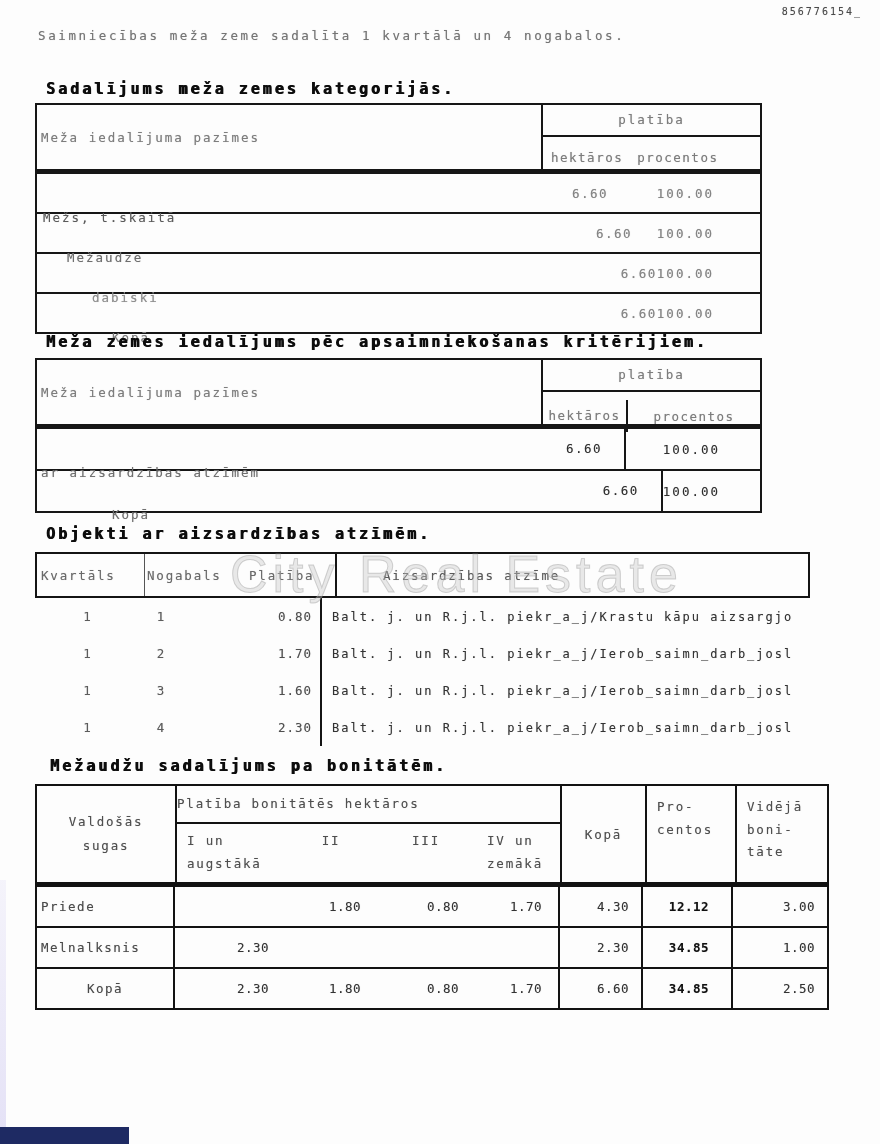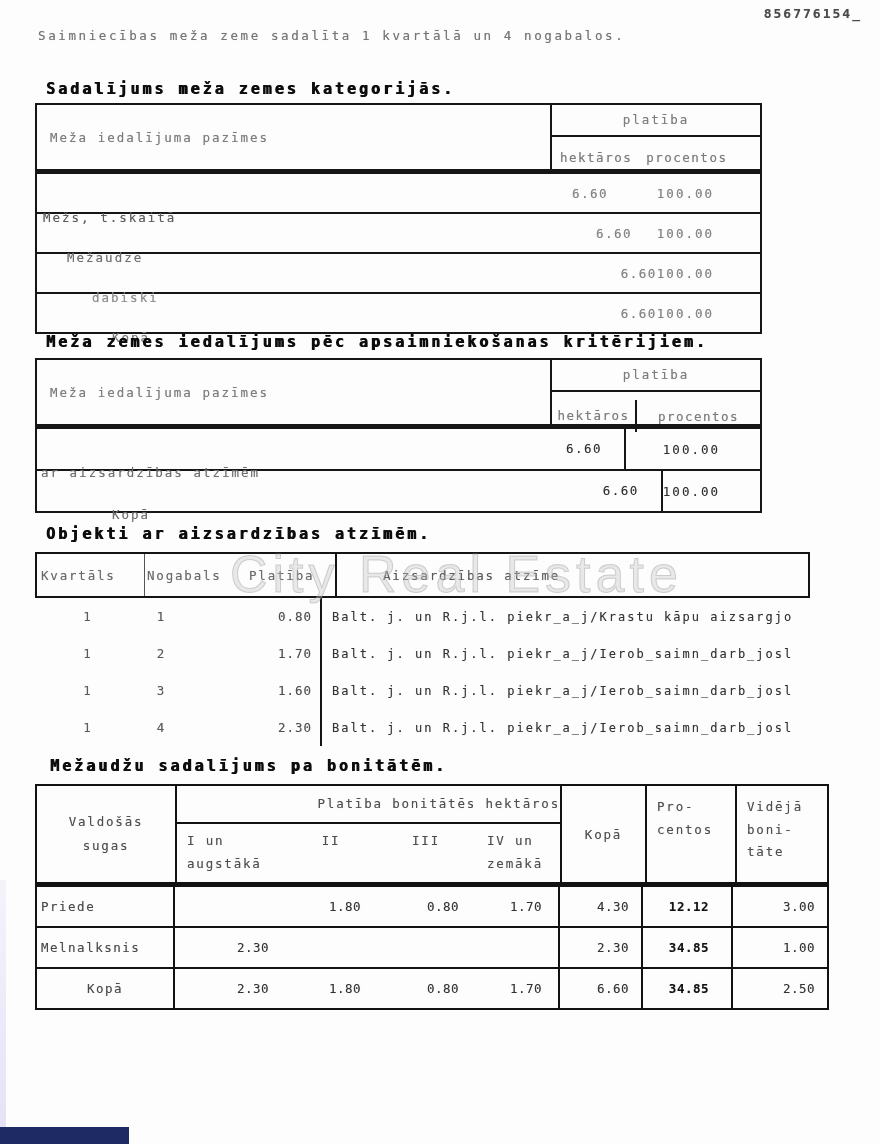--- a/index.html
+++ b/index.html
@@ -3,34 +3,34 @@
 <meta charset="utf-8">
 <style>
   html,body{margin:0;padding:0;background:#e8e8e8;}
   .page{
     position:relative;width:880px;height:1144px;background:#fdfdfd;
     font-family:"DejaVu Sans Mono","Liberation Mono",monospace;
     font-size:12.5px;color:#2b2b2b;overflow:hidden;
     text-shadow:0 0 0.7px rgba(90,90,90,0.45);
   }
   .abs{position:absolute;}
-  .doc-number{top:6px;right:18px;font-size:13px;letter-spacing:2px;color:#4a4a4a;font-weight:bold;}
+  .doc-number{top:6px;right:18px;font-size:10px;letter-spacing:2px;color:#4a4a4a;}
   .intro{left:38px;top:28px;letter-spacing:2.6px;color:#757575;}
   .heading{font-weight:bold;font-size:15px;letter-spacing:3px;color:#0d0d0d;
            text-shadow:0.8px 0 0 currentColor;}
   .h1{left:46px;top:80px;} .h2{left:46px;top:333px;}
   .h3{left:46px;top:525px;} .h4{left:50px;top:757px;}
 
   
   .tbox{border:2px solid #161616;background:transparent;}
   .t12{left:35px;width:723px;}
   .t1{top:103px;} .t2{top:358px;}
   .t12 .head{display:flex;height:64px;border-bottom:3px solid #161616;}
   .t12 .lblcell{width:500px;border-right:2px solid #161616;display:flex;
-                align-items:center;padding-left:13px;color:#7d7d7d;letter-spacing:2px;}
+                align-items:center;padding-left:4px;color:#7d7d7d;letter-spacing:2px;}
   .t12 .rcol{flex:1;display:flex;flex-direction:column;}
   .t12 .grp{height:30px;line-height:30px;border-bottom:2px solid #161616;
             text-align:center;color:#7d7d7d;letter-spacing:2px;}
   .t12 .subs{flex:1;display:flex;align-items:center;color:#7d7d7d;letter-spacing:1.5px;margin-top:8px;}
   .t1 .subs{padding-left:8px;gap:14px;}
   .t2 .subs .sub1{width:83px;text-align:center;border-right:2px solid #161616;align-self:stretch;line-height:32px;}
   .t2 .subs .sub2{flex:1;text-align:center;}
   .t12 .row{display:flex;align-items:center;border-top:2px solid #161616;}
   .t12 .row:first-of-type{border-top:none;}
   .t1 .row{height:38px;} .t2 .row{height:40px;}
@@ -63,21 +63,21 @@
   .t3 .bp{width:90px;text-align:right;padding-right:8px;color:#4f4f4f;letter-spacing:1px;box-sizing:border-box;}
   .t3 .ba{flex:1;align-self:stretch;display:flex;align-items:center;border-left:2.5px solid #141414;
           padding-left:10px;font-size:12px;letter-spacing:2px;color:#333;}
 
   
   .t4{left:35px;top:784px;width:790px;border:2.5px solid #121212;box-sizing:content-box;}
   .t4 .head{display:flex;height:96px;border-bottom:3px solid #121212;color:#4f4f4f;letter-spacing:1.8px;}
   .t4 .sugas{width:138px;border-right:2px solid #121212;display:flex;align-items:center;
              justify-content:center;text-align:center;white-space:pre-line;line-height:1.9;}
   .t4 .group{width:383px;border-right:2px solid #121212;display:flex;flex-direction:column;}
-  .t4 .gtitle{height:36px;line-height:36px;text-align:right;border-bottom:2px solid #121212;}
+  .t4 .gtitle{height:36px;line-height:36px;text-align:left;border-bottom:2px solid #121212;}
   .t4 .gsubs{flex:1;display:flex;white-space:pre-line;line-height:1.8;}
   .t4 .s1{width:108px;padding:6px 0 0 10px;box-sizing:border-box;}
   .t4 .s2{width:92px;text-align:center;padding-top:6px;}
   .t4 .s3{width:98px;text-align:center;padding-top:6px;}
   .t4 .s4{flex:1;padding:6px 0 0 12px;}
   .t4 .hkopa{width:83px;border-right:2px solid #121212;display:flex;align-items:center;justify-content:center;}
   .t4 .hproc{width:90px;border-right:2px solid #121212;padding:10px 0 0 10px;white-space:pre-line;line-height:1.8;box-sizing:border-box;}
   .t4 .hvid{flex:1;padding:10px 0 0 10px;white-space:pre-line;line-height:1.8;}
   .t4 .brow{display:flex;height:39px;border-top:2px solid #121212;align-items:center;}
   .t4 .brow:first-of-type{border-top:none;}

